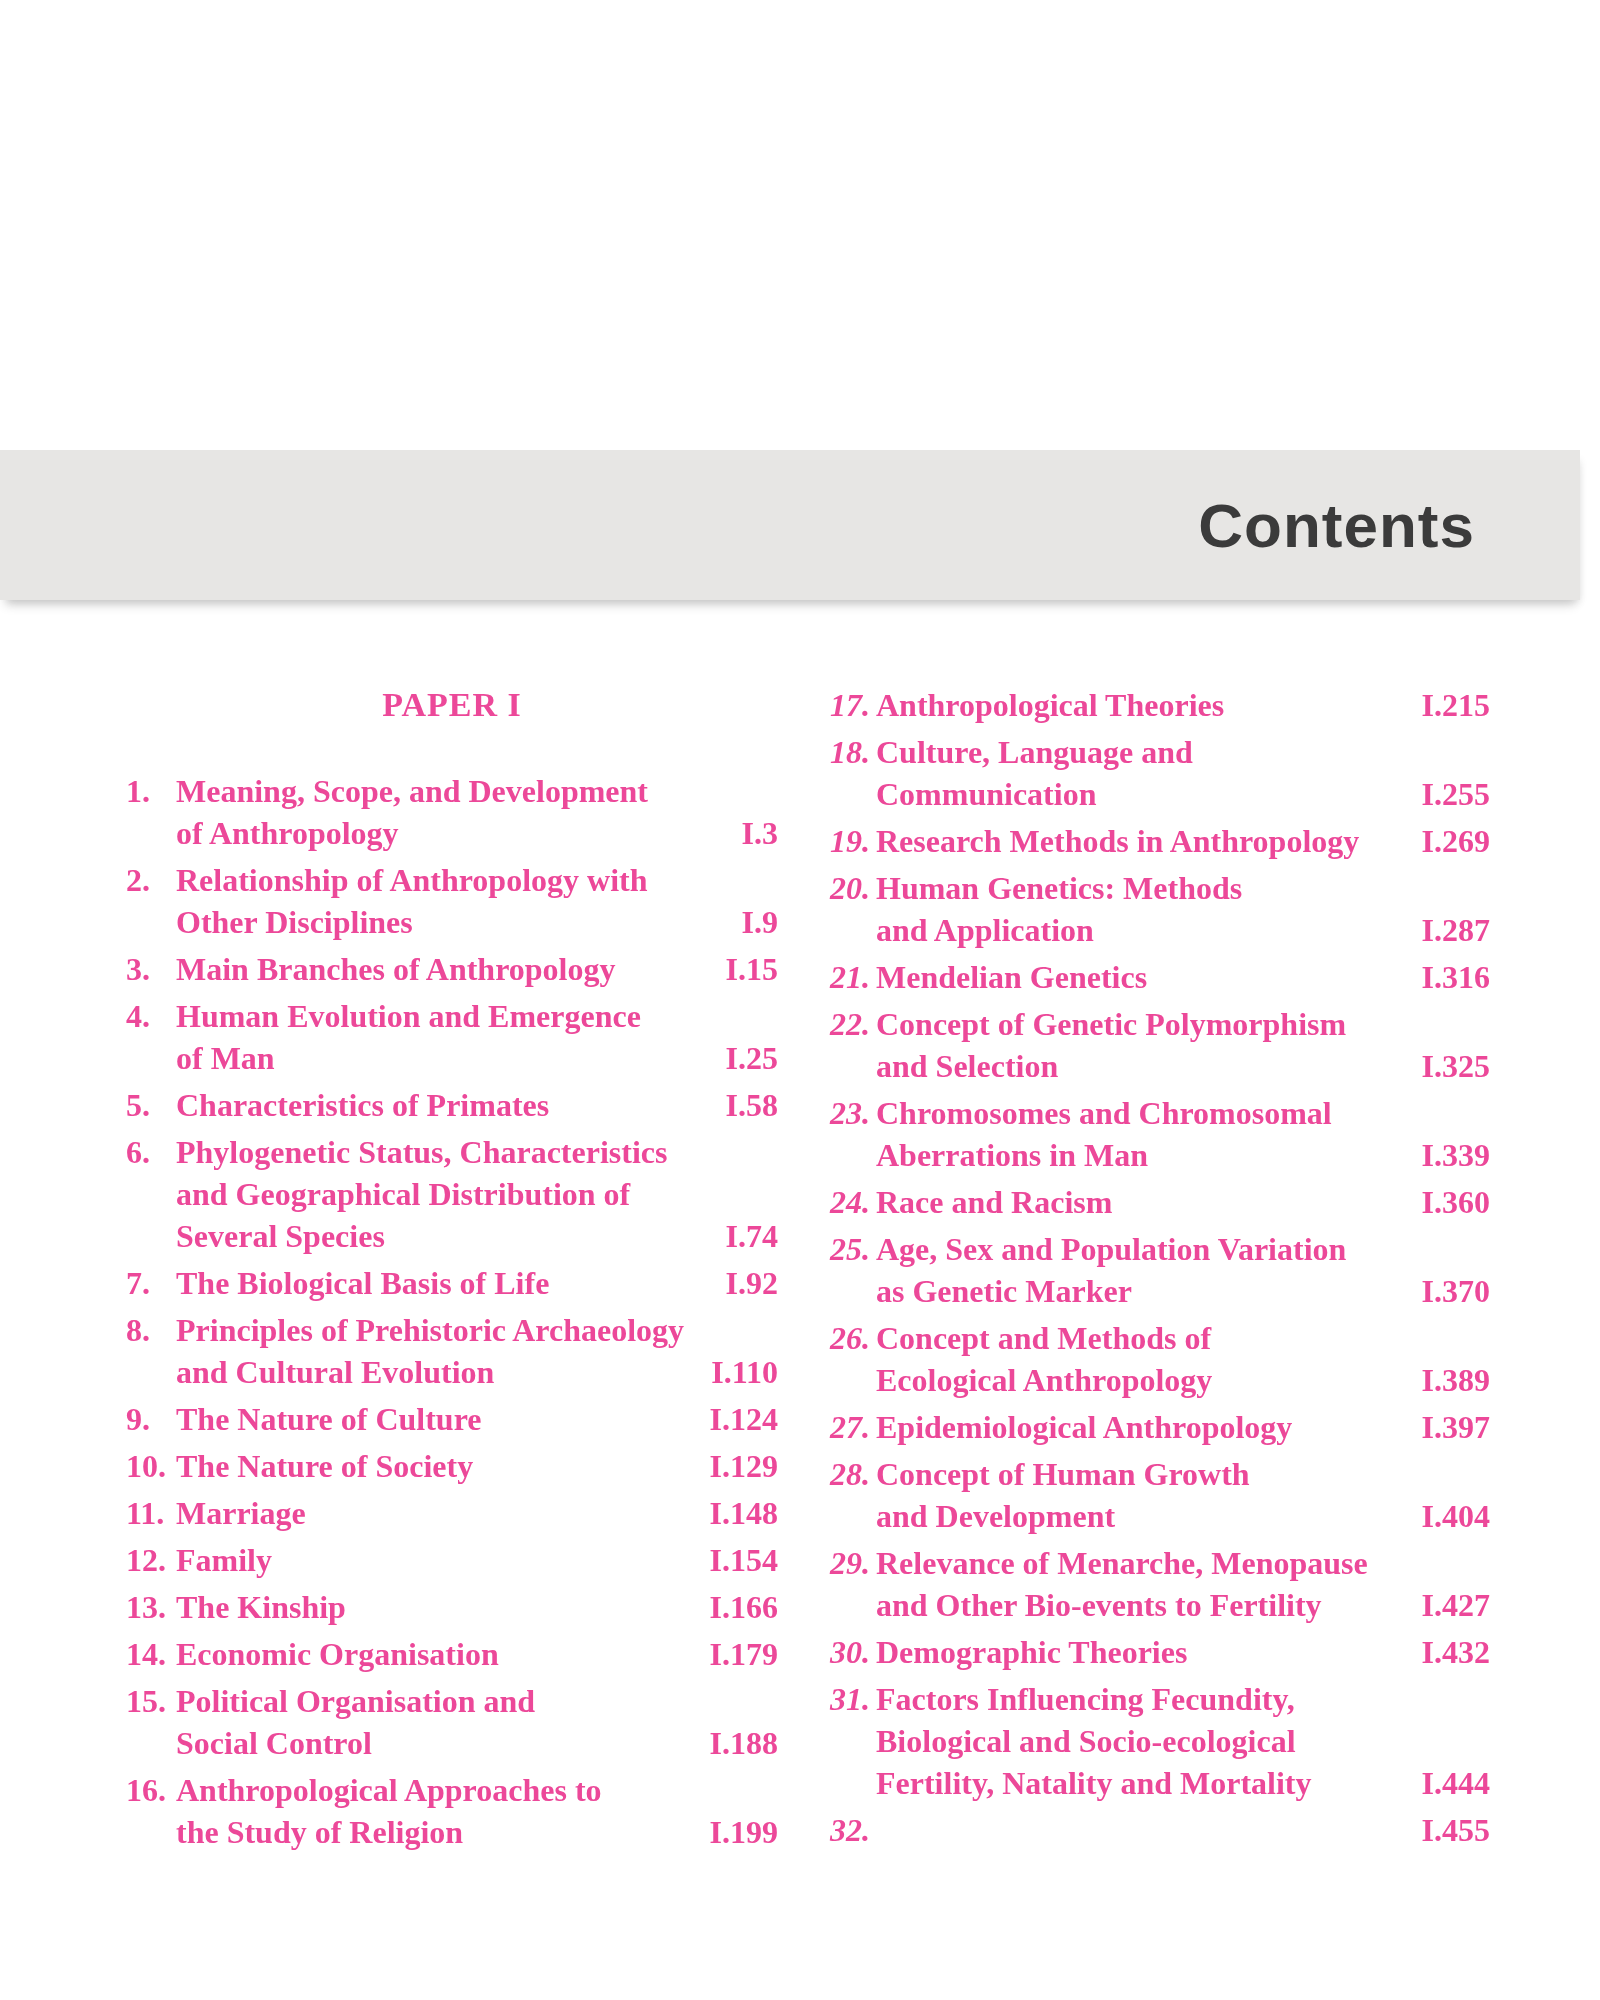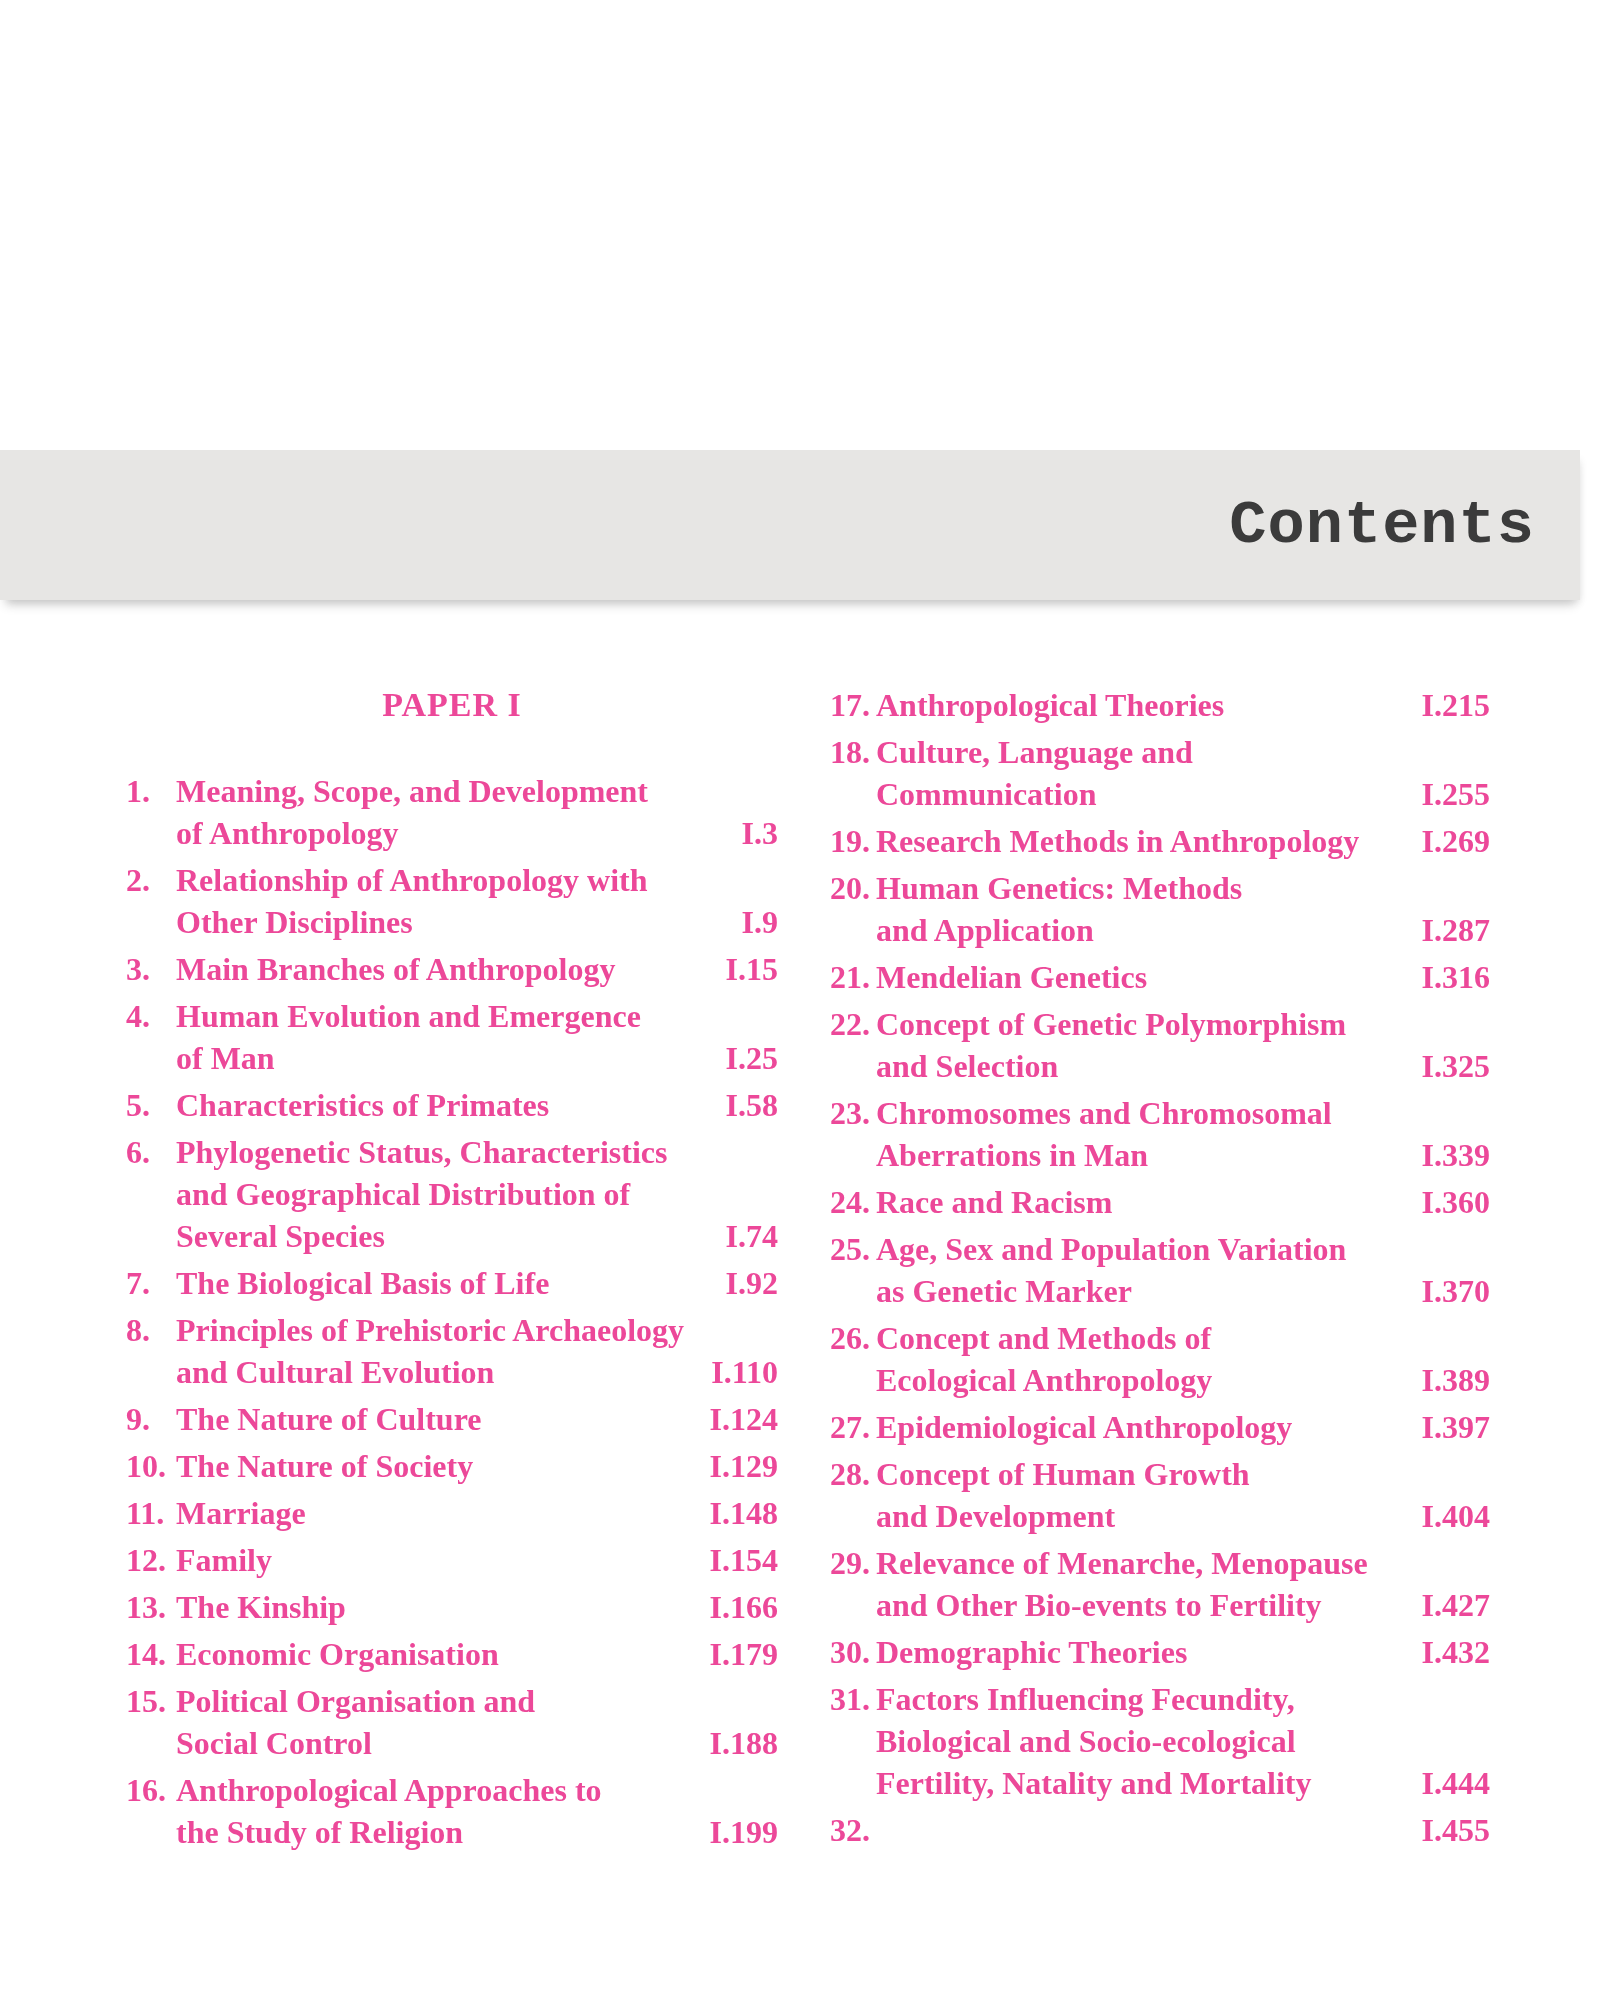--- a/index.html
+++ b/index.html
@@ -12,26 +12,26 @@
   }
   .banner{
     position:absolute;
     left:0;top:450px;
     width:1580px;height:150px;
     background:#e7e6e4;
     box-shadow:0 10px 10px -5px rgba(0,0,0,0.16), 4px 6px 8px -4px rgba(0,0,0,0.10);
   }
   .banner-title{
     margin:0;
-    font-family:Liberation Mono, monospace;
+    font-family:Liberation Sans, sans-serif;
     font-weight:bold;
     font-size:62px;
     line-height:152px;
     text-align:right;
-    padding-right:45px;
+    padding-right:105px;
     color:#3b3b3b;
     letter-spacing:1px;
   }
   .toc{
     position:absolute;
     left:126px;top:684px;
     width:1368px;
     display:flex;
     color:#1e1e1e;
   }
@@ -41,21 +41,21 @@
   .paper-heading{
     margin:0 0 44px 0;
     text-align:center;
     font-size:34px;
     font-weight:bold;
     letter-spacing:1px;
     line-height:42px;
   }
   .entry{display:flex;margin-bottom:5px;}
   .num{flex:0 0 50px;}
-  .col-right .num{flex:0 0 46px;}
+  .col-right .num{flex:0 0 46px;font-style:italic;}
   .body{flex:1;min-width:0;}
   .line{display:flex;}
   .t{white-space:nowrap;}
   .pg{margin-left:auto;padding-left:10px;}
 </style>
 </head>
 <body>
 
 <div class="banner" style="background: rgb(231, 230, 228);">
   <h1 class="banner-title" style="color: rgb(59, 59, 59);">Contents</h1>

